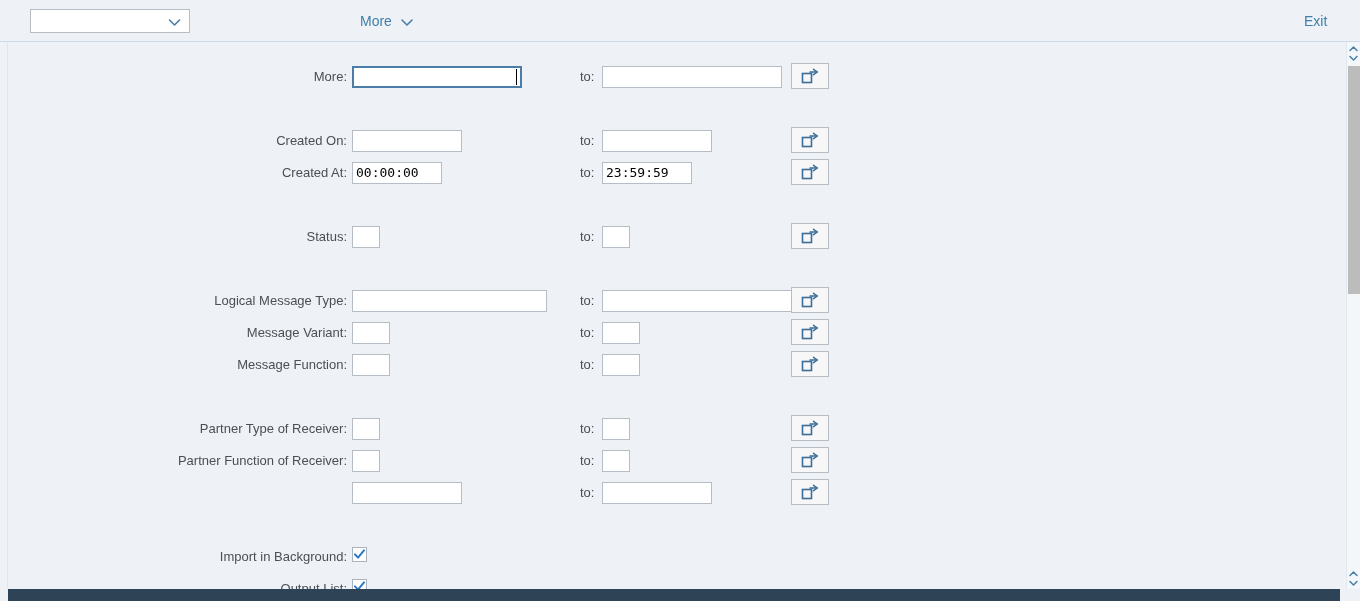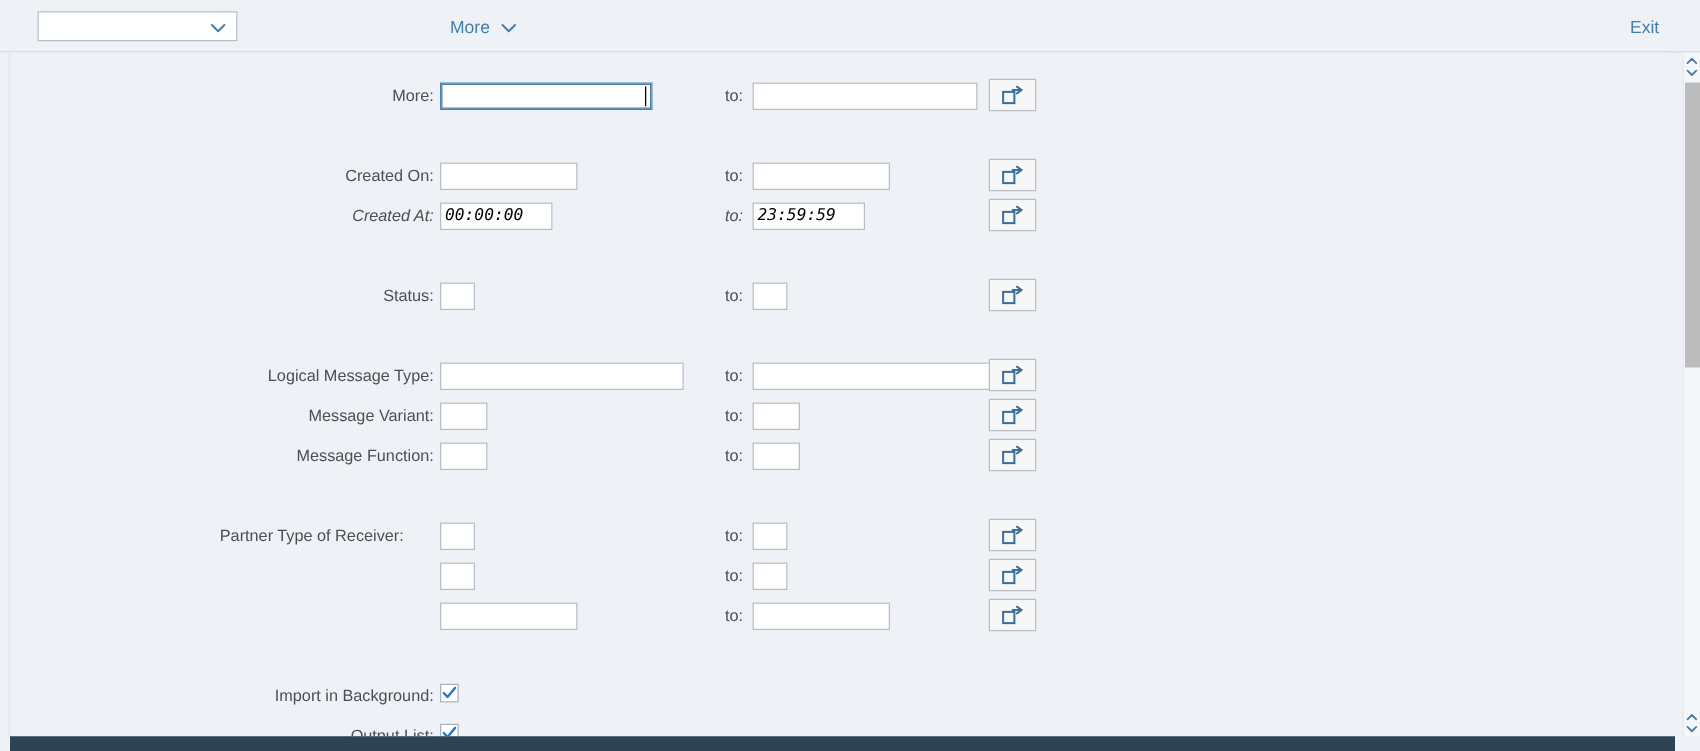--- a/index.html
+++ b/index.html
@@ -295,21 +295,21 @@
         <div class="msbtn" style="left: 783px;">
           <span>
             <svg width="20" height="16" viewBox="0 0 20 16">
               <rect x="2.5" y="5.5" width="9" height="9" fill="none" stroke="#3a6d9a" stroke-width="1.6"></rect>
               <path d="M10 4 L17 4" fill="none" stroke="#3a6d9a" stroke-width="1.5" stroke-linecap="round"></path>
               <path d="M13.5 1.3 L17.3 4 L13.5 6.7" fill="none" stroke="#3a6d9a" stroke-width="1.5" stroke-linecap="round" stroke-linejoin="round"></path>
             </svg>
           </span>
         </div>
       </div>
-      <div class="row" style="top: 120px; width: 1320px; font-style: italic;">
+      <div class="row" style="top: 120px; width: 1320px;">
         <div class="lbl" style="right: 981px;">Created At:</div>
         <div class="fld mono" style="left: 344px; width: 90px;">00:00:00</div>
         <div class="to-lbl" style="left: 572px;">to:</div>
         <div class="fld mono" style="left: 594px; width: 90px;">23:59:59</div>
         <div class="msbtn" style="left: 783px;">
           <span>
             <svg width="20" height="16" viewBox="0 0 20 16">
               <rect x="2.5" y="5.5" width="9" height="9" fill="none" stroke="#3a6d9a" stroke-width="1.6"></rect>
               <path d="M10 4 L17 4" fill="none" stroke="#3a6d9a" stroke-width="1.5" stroke-linecap="round"></path>
               <path d="M13.5 1.3 L17.3 4 L13.5 6.7" fill="none" stroke="#3a6d9a" stroke-width="1.5" stroke-linecap="round" stroke-linejoin="round"></path>
@@ -371,35 +371,36 @@
           <span>
             <svg width="20" height="16" viewBox="0 0 20 16">
               <rect x="2.5" y="5.5" width="9" height="9" fill="none" stroke="#3a6d9a" stroke-width="1.6"></rect>
               <path d="M10 4 L17 4" fill="none" stroke="#3a6d9a" stroke-width="1.5" stroke-linecap="round"></path>
               <path d="M13.5 1.3 L17.3 4 L13.5 6.7" fill="none" stroke="#3a6d9a" stroke-width="1.5" stroke-linecap="round" stroke-linejoin="round"></path>
             </svg>
           </span>
         </div>
       </div>
       <div class="row" style="top: 376px; width: 1320px;">
-        <div class="lbl" style="right: 1005px;">Partner Type of Receiver:</div>
+        <div class="lbl" style="right: 981px;">Partner Type of Receiver:</div>
         <div class="fld" style="left: 344px; width: 28px;"></div>
         <div class="to-lbl" style="left: 572px;">to:</div>
         <div class="fld" style="left: 594px; width: 28px;"></div>
         <div class="msbtn" style="left: 783px;">
           <span>
             <svg width="20" height="16" viewBox="0 0 20 16">
               <rect x="2.5" y="5.5" width="9" height="9" fill="none" stroke="#3a6d9a" stroke-width="1.6"></rect>
               <path d="M10 4 L17 4" fill="none" stroke="#3a6d9a" stroke-width="1.5" stroke-linecap="round"></path>
               <path d="M13.5 1.3 L17.3 4 L13.5 6.7" fill="none" stroke="#3a6d9a" stroke-width="1.5" stroke-linecap="round" stroke-linejoin="round"></path>
             </svg>
           </span>
         </div>
       </div>
       <div class="row" style="top: 408px; width: 1320px;">
+        <div class="lbl" style="right: 981px;">Partner Function of Receiver:</div>
         <div class="fld" style="left: 344px; width: 28px;"></div>
         <div class="to-lbl" style="left: 572px;">to:</div>
         <div class="fld" style="left: 594px; width: 28px;"></div>
         <div class="msbtn" style="left: 783px;">
           <span>
             <svg width="20" height="16" viewBox="0 0 20 16">
               <rect x="2.5" y="5.5" width="9" height="9" fill="none" stroke="#3a6d9a" stroke-width="1.6"></rect>
               <path d="M10 4 L17 4" fill="none" stroke="#3a6d9a" stroke-width="1.5" stroke-linecap="round"></path>
               <path d="M13.5 1.3 L17.3 4 L13.5 6.7" fill="none" stroke="#3a6d9a" stroke-width="1.5" stroke-linecap="round" stroke-linejoin="round"></path>
             </svg>

